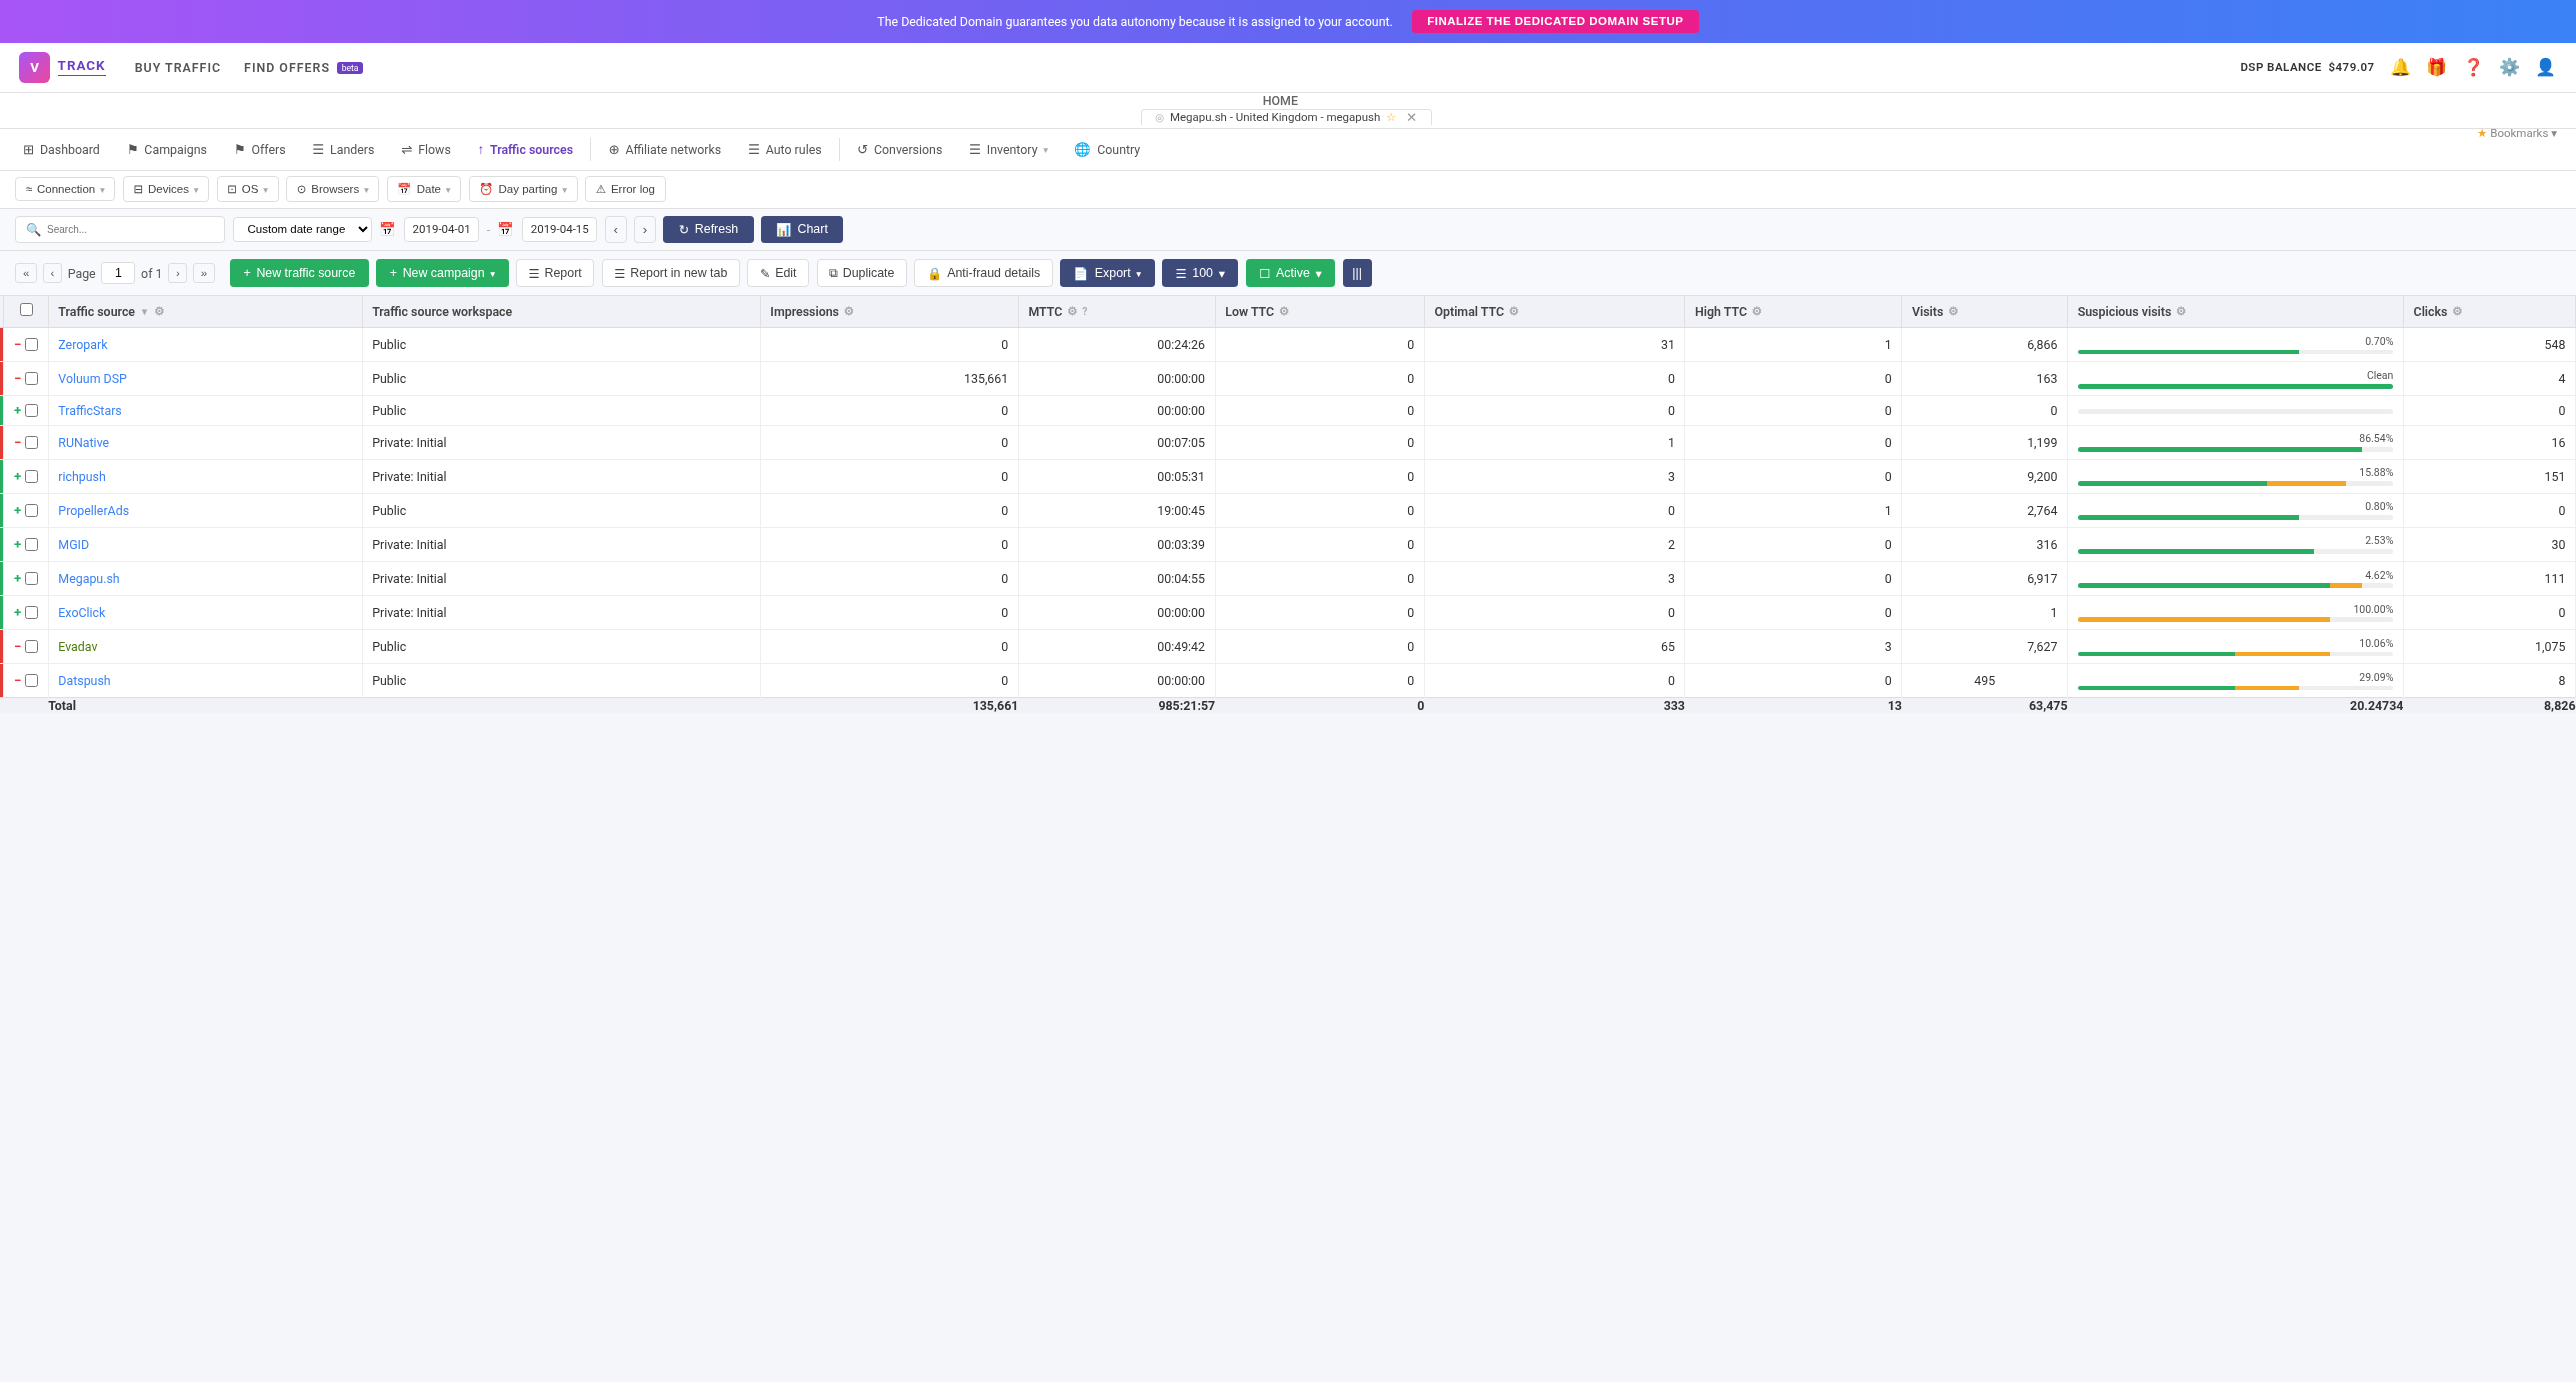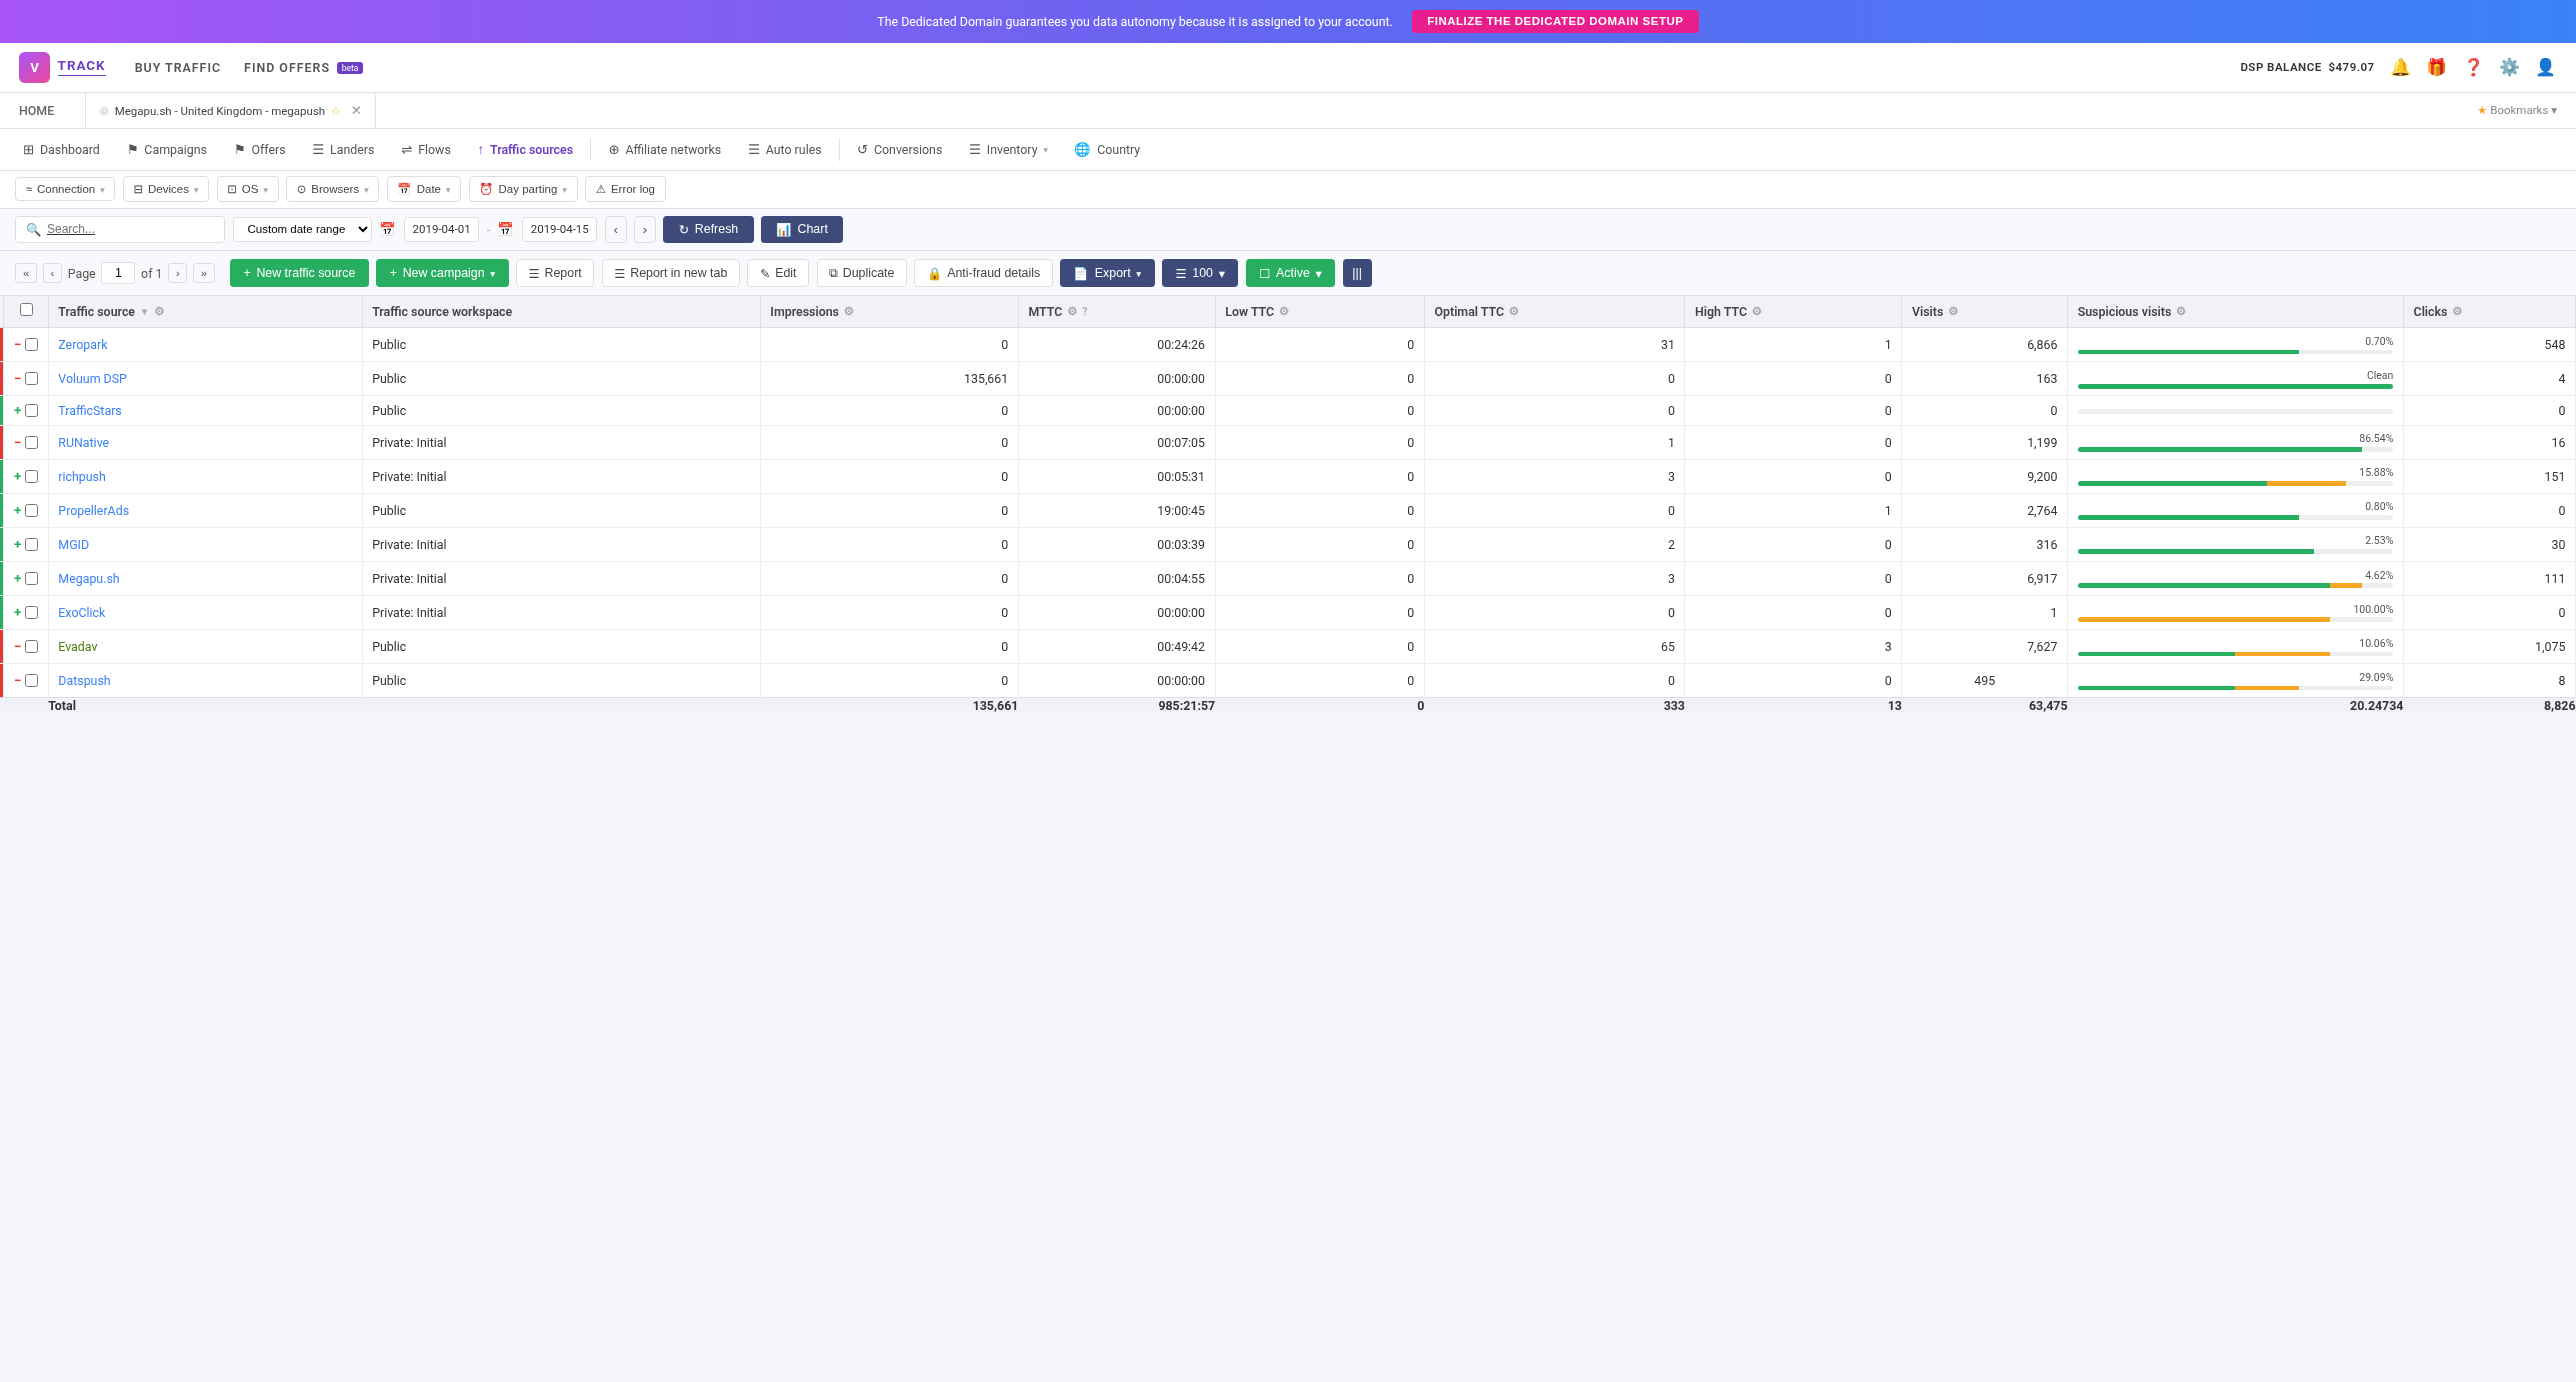--- a/index.html
+++ b/index.html
@@ -107,21 +107,22 @@
     }
 
     
     .tab-bar {
       background: white;
       border-bottom: 1px solid #e0e0e0;
       padding: 0 19px;
       display: flex;
       align-items: center;
       height: 36px;
-      gap: 16px;
+      gap: 1px;
+      flex-direction: column;
     }
     .tab-home {
       font-size: 12.4px;
       color: #666;
       padding: 0 15.3px 0 0;
       cursor: pointer;
       font-weight: 500;
     }
     .tab-item {
       display: flex;
@@ -228,25 +229,24 @@
       border: 1px solid #ddd;
       border-radius: 3.8px;
       padding: 4.8px 9.6px;
       background: white;
       gap: 5.7px;
       min-width: 210px;
     }
     .search-box input {
       border: none;
       outline: none;
-      font-size: 12px;
+      font-size: 10px;
       color: #333;
       background: transparent;
       width: 153px;
-      text-decoration: underline;
     }
     .date-range-select {
       padding: 4.8px 9.6px;
       border: 1px solid #ddd;
       border-radius: 3.8px;
       font-size: 11.5px;
       background: white;
       cursor: pointer;
     }
     .date-input {

